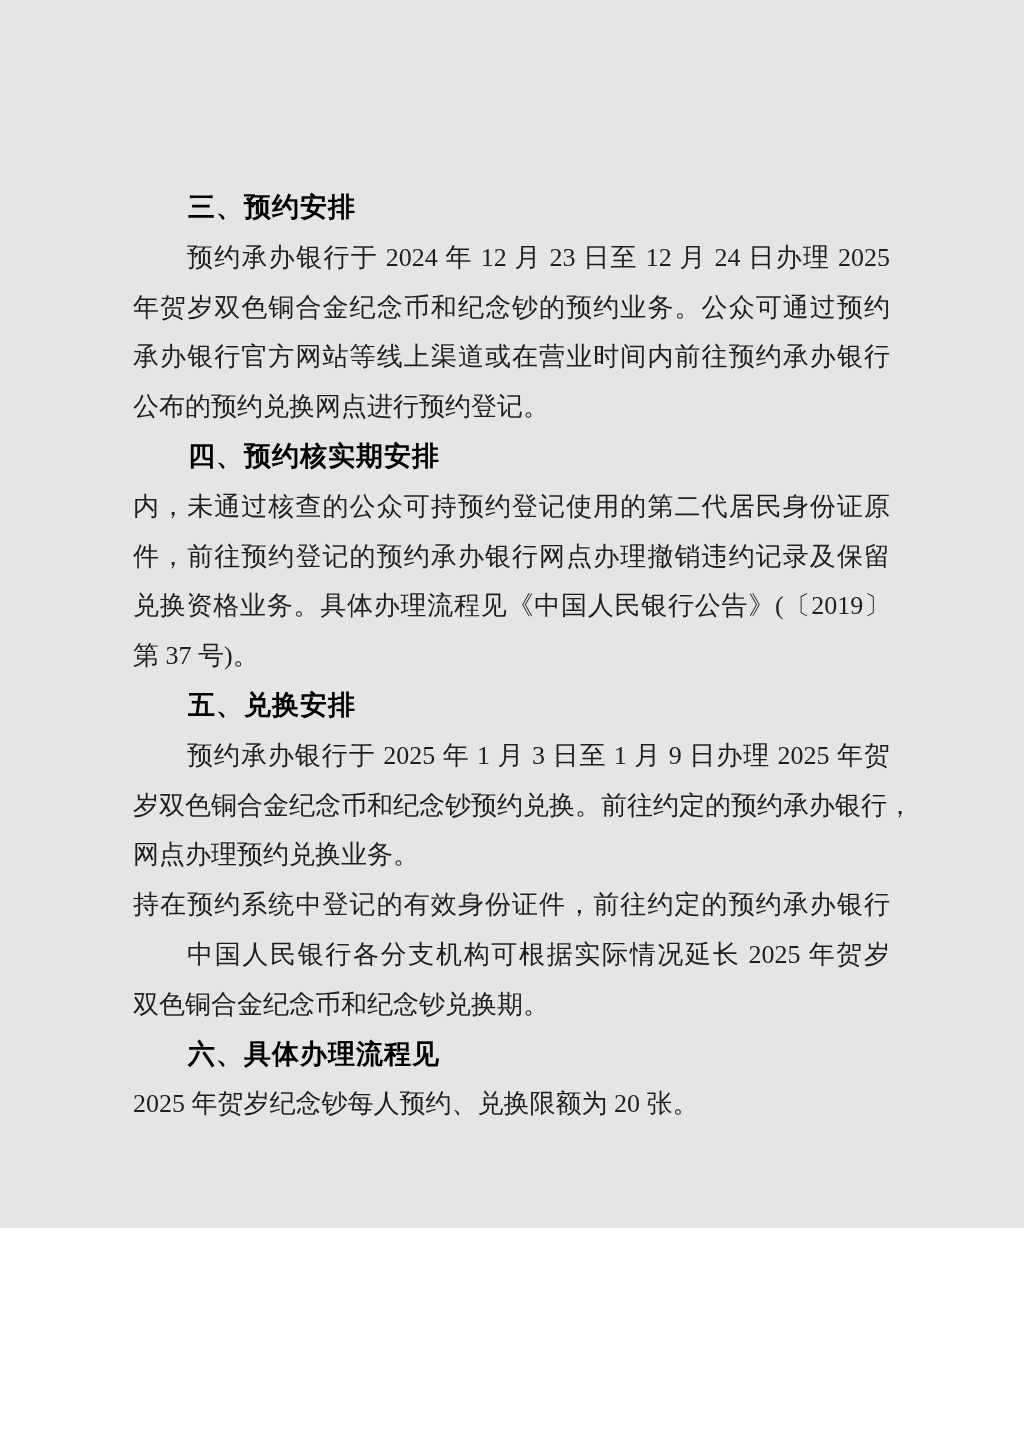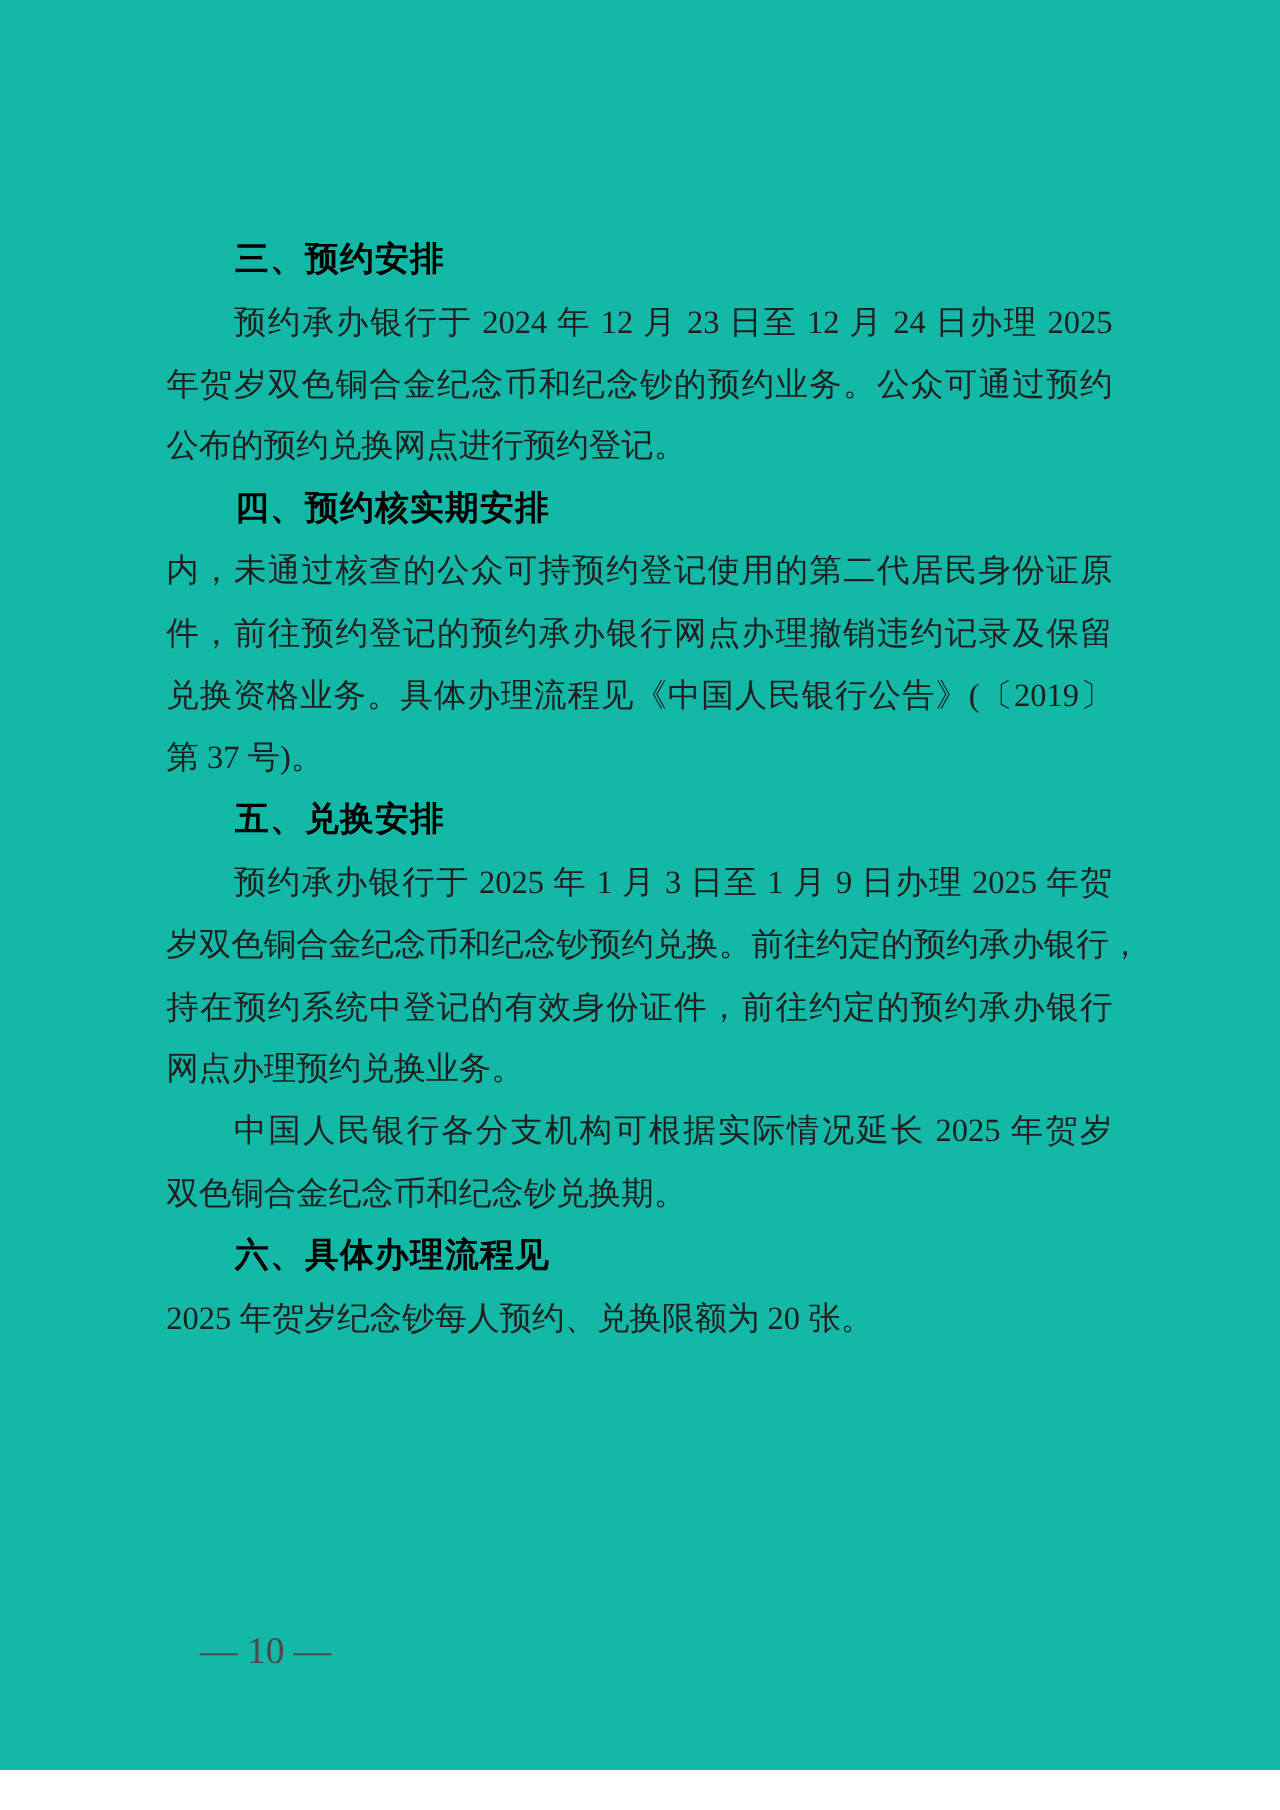--- a/index.html
+++ b/index.html
@@ -1,20 +1,20 @@
 <!DOCTYPE html>
 <html><head>
 <meta charset="utf-8">
 <style>
   html, body { margin: 0; padding: 0; background: #ffffff; }
   .page {
     position: relative;
     width: 1024px;
-    height: 1416px;
-    background: #14b8a6;
+    height: 1228px;
+    background: #e5e5e5;
     overflow: hidden;
     font-family: "Liberation Serif", "DejaVu Serif", serif;
     color: #1f1f1f;
   }
   .text-block {
     position: absolute;
     left: 133px;
     top: 183px;
     width: 757px;
   }
@@ -51,33 +51,34 @@
 </style>
 </head>
 <body>
 
 <div class="page">
   <div class="text-block">
 
     <div class="line heading">三、预约安排</div>
     <div class="line i j">预约承办银行于 2024 年 12 月 23 日至 12 月 24 日办理 2025</div>
     <div class="line j">年贺岁双色铜合金纪念币和纪念钞的预约业务。公众可通过预约</div>
+    <div class="line j">承办银行官方网站等线上渠道或在营业时间内前往预约承办银行</div>
     <div class="line">公布的预约兑换网点进行预约登记。</div>
 
     <div class="line heading">四、预约核实期安排</div>
     <div class="line j">内，未通过核查的公众可持预约登记使用的第二代居民身份证原</div>
     <div class="line j">件，前往预约登记的预约承办银行网点办理撤销违约记录及保留</div>
     <div class="line j">兑换资格业务。具体办理流程见《中国人民银行公告》(〔2019〕</div>
     <div class="line">第 37 号)。</div>
 
     <div class="line heading">五、兑换安排</div>
     <div class="line i j">预约承办银行于 2025 年 1 月 3 日至 1 月 9 日办理 2025 年贺</div>
     <div class="line j">岁双色铜合金纪念币和纪念钞预约兑换。前往约定的预约承办银行，</div>
+    <div class="line">网点办理预约兑换业务。</div>
     <div class="line j">持在预约系统中登记的有效身份证件，前往约定的预约承办银行</div>
-    <div class="line">网点办理预约兑换业务。</div>
     <div class="line i j">中国人民银行各分支机构可根据实际情况延长 2025 年贺岁</div>
     <div class="line">双色铜合金纪念币和纪念钞兑换期。</div>
 
     <div class="line heading">六、具体办理流程见</div>
     <div class="line">2025 年贺岁纪念钞每人预约、兑换限额为 20 张。</div>
 
   </div>
 
   <div class="footer">— 10 —</div>
 </div>

